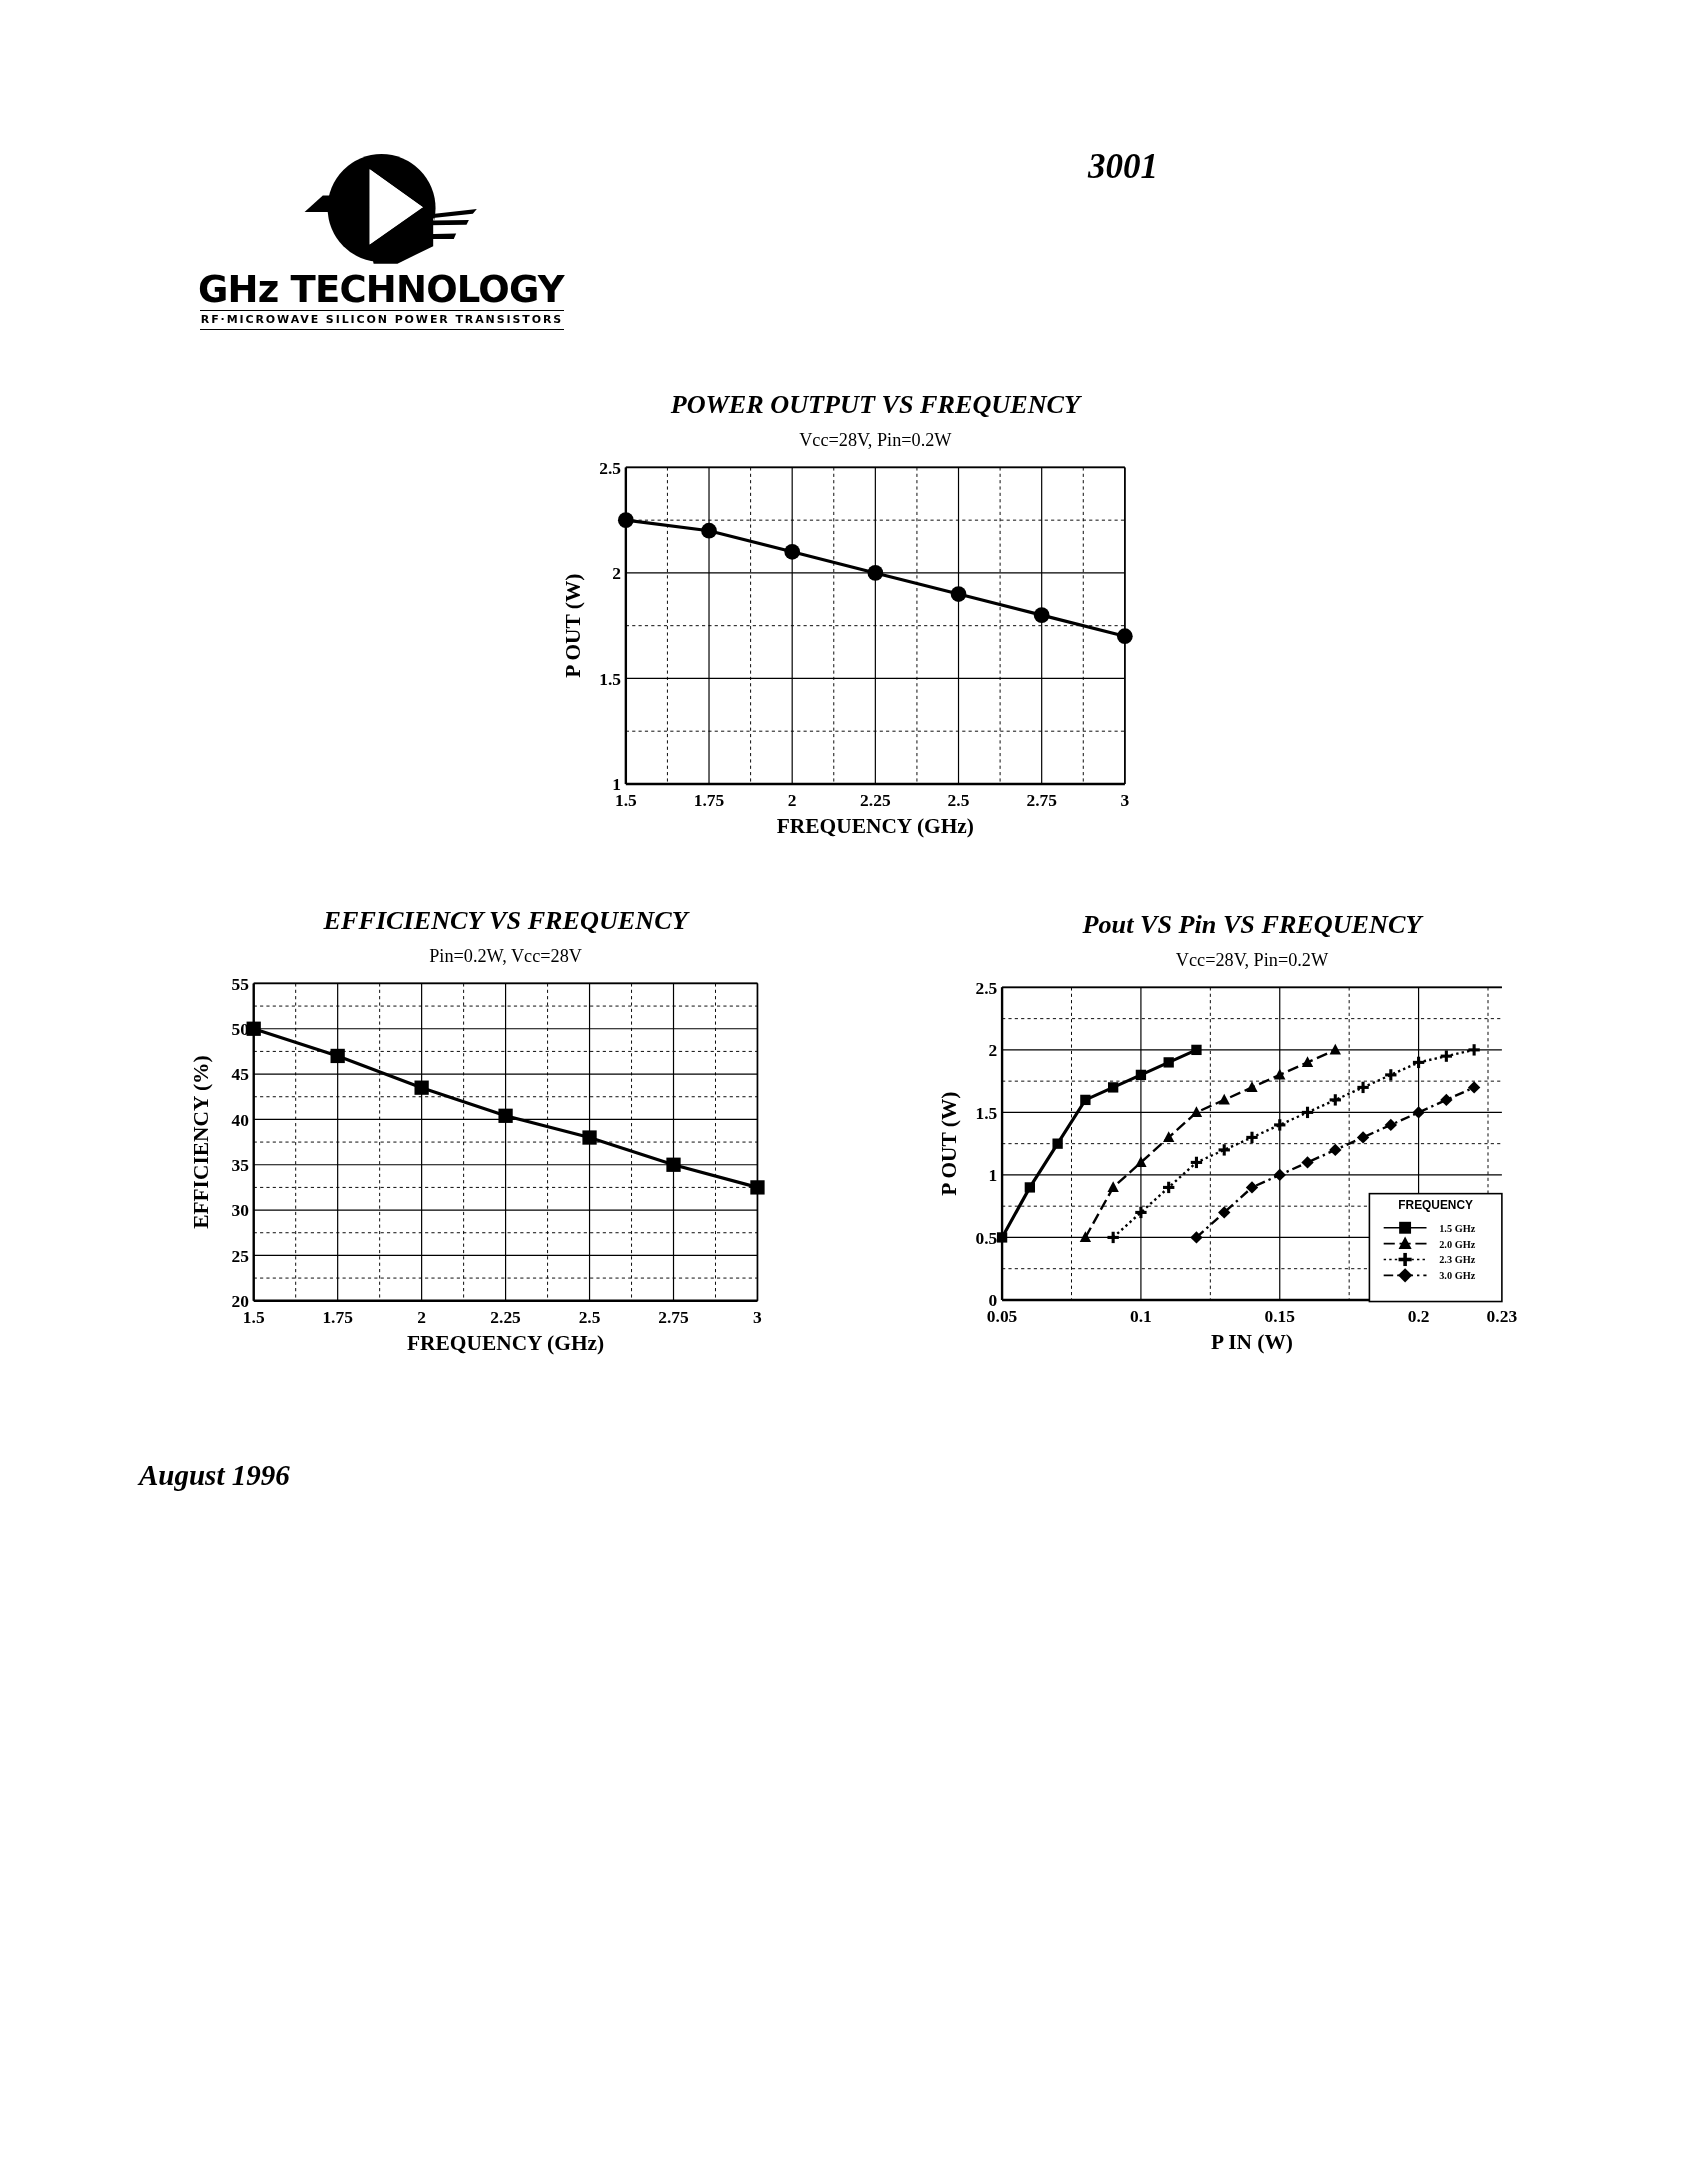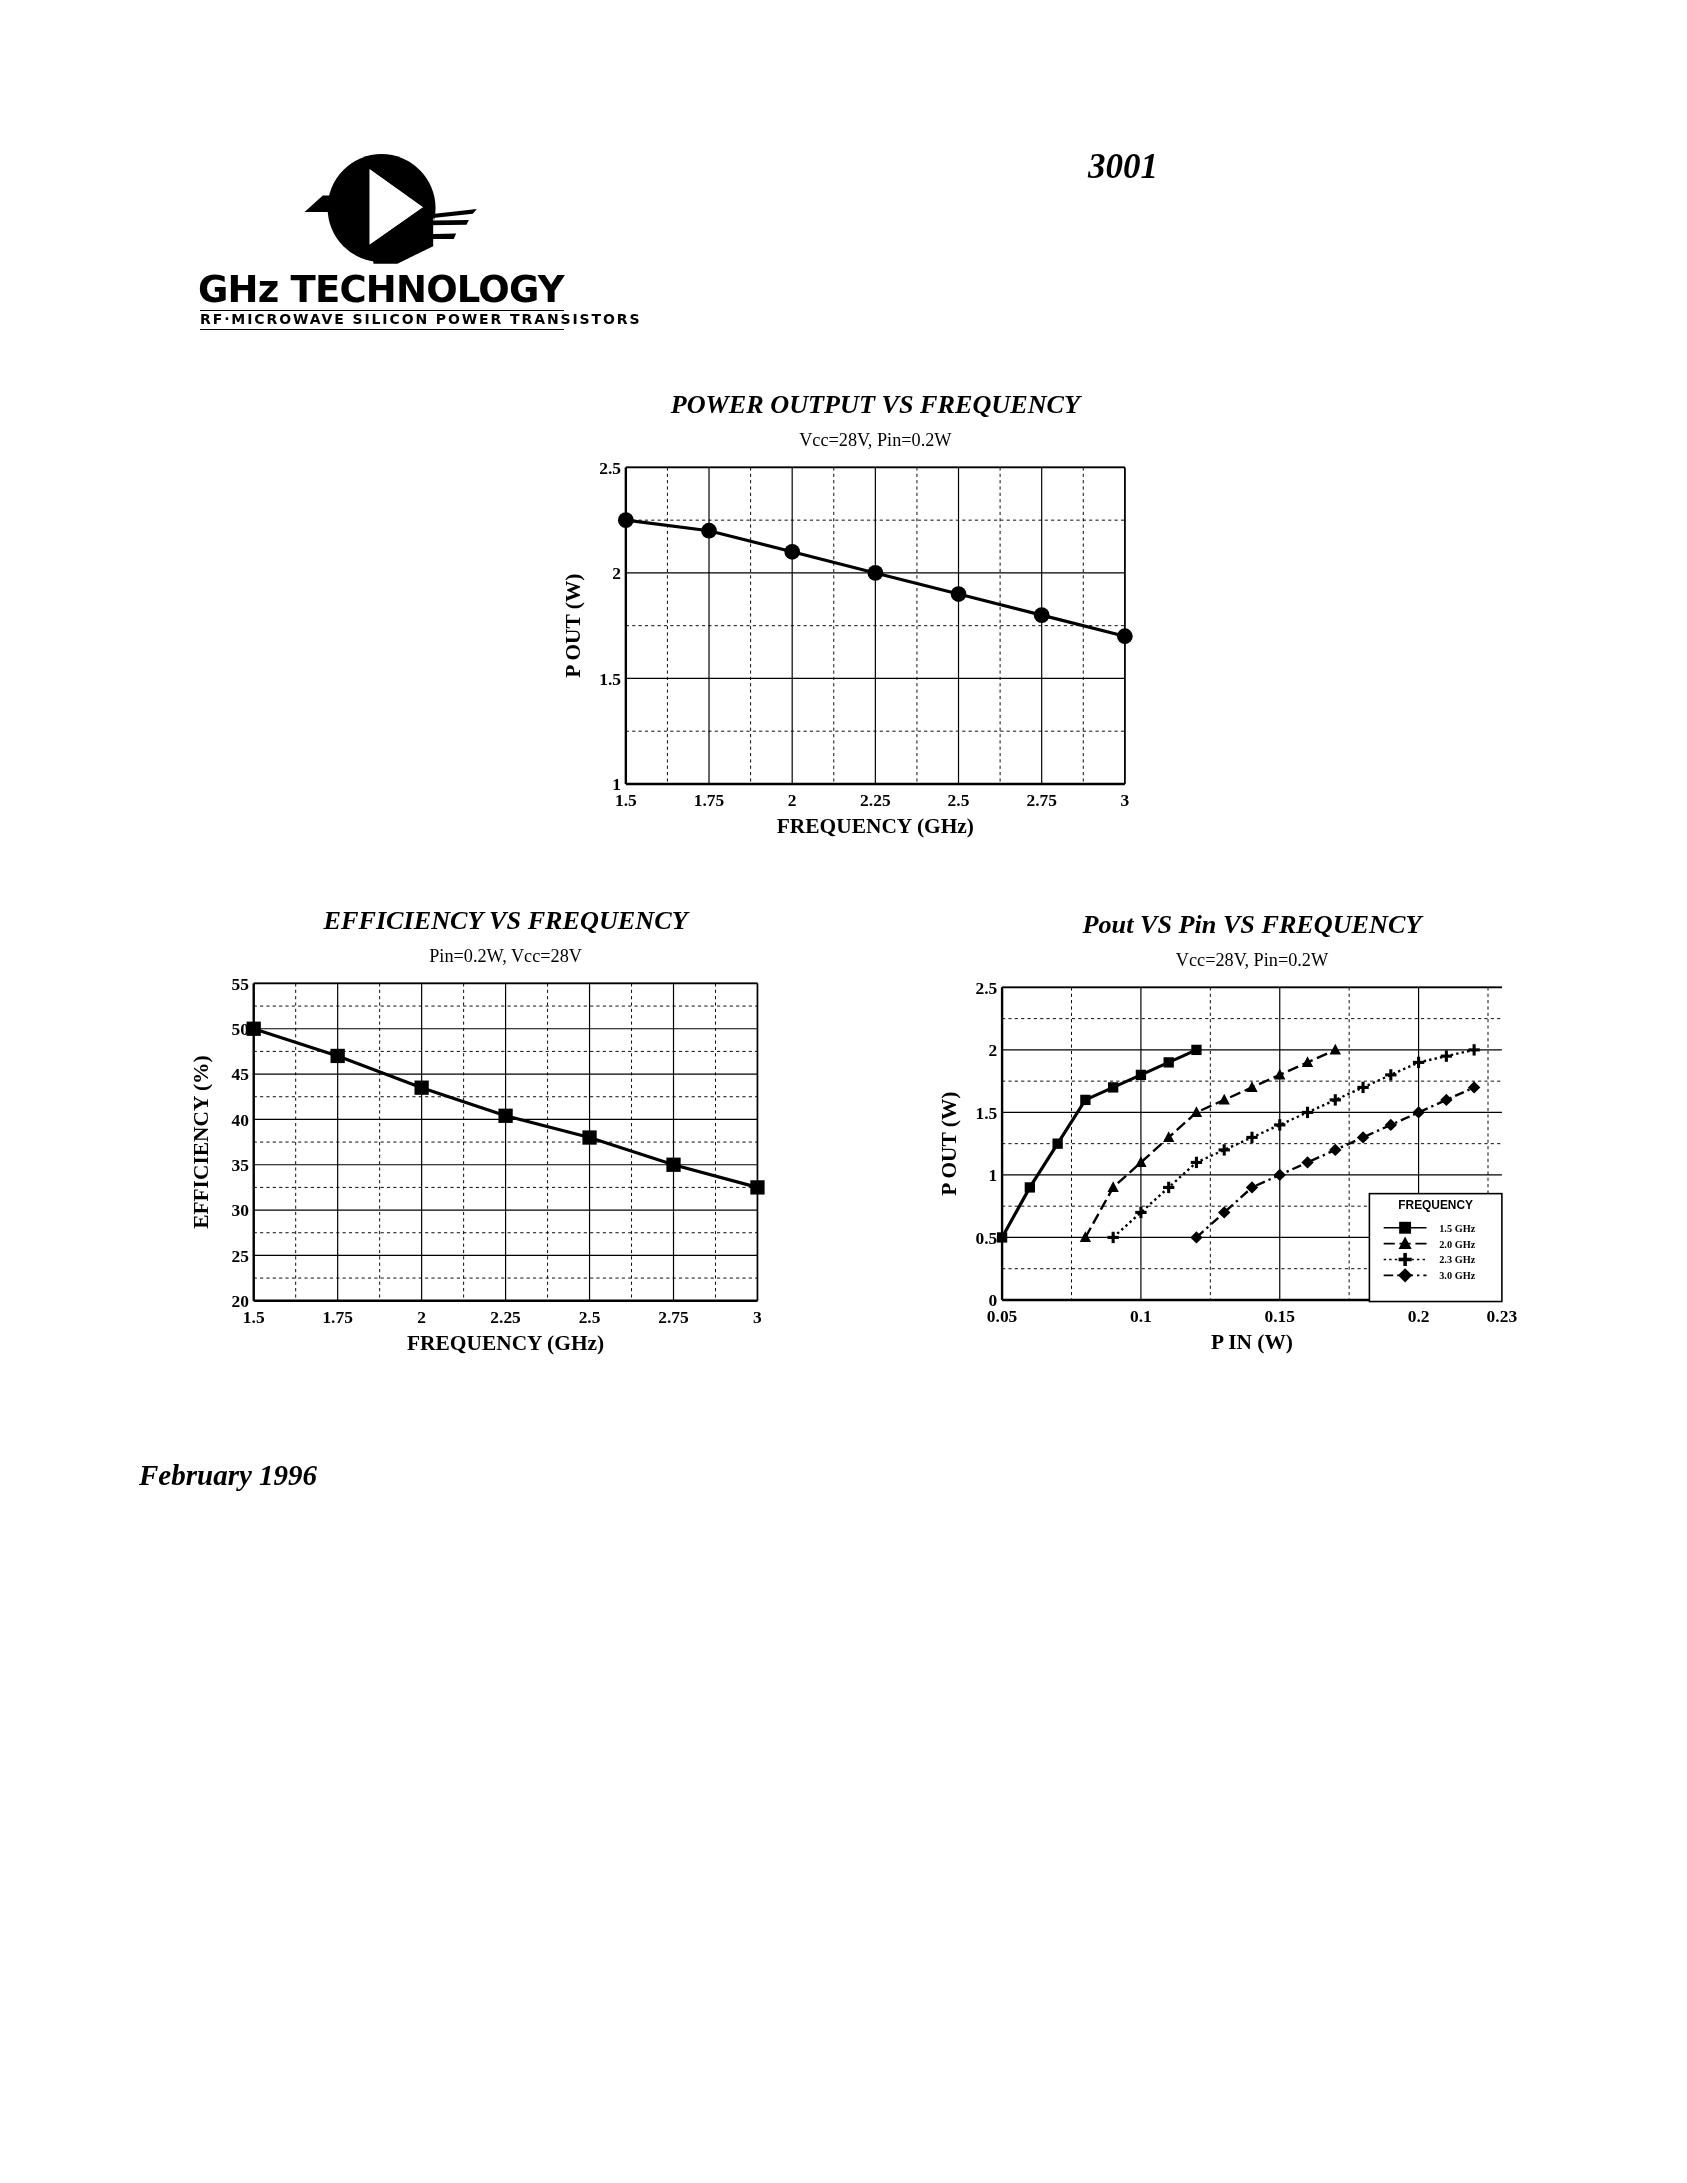--- a/index.html
+++ b/index.html
@@ -1,21 +1,21 @@
 <!DOCTYPE html>
 <html style="font-size:12.7px"><head>
 <meta charset="utf-8">
 <style>
   html, body { margin: 0; padding: 0; background: #ffffff; }
   body { width: 1687px; height: 2183px; position: relative; overflow: hidden; font-family: "Liberation Serif", serif; color: #000; }
   .abs { position: absolute; }
   .part-number { left: 1088px; top: 147px; font-size: 35px; font-weight: bold; font-style: italic; font-family: "Liberation Serif", serif; }
   .footer-date { left: 139px; top: 1459px; font-size: 29px; font-weight: bold; font-style: italic; font-family: "Liberation Serif", serif; }
   .brand-name { left: 198px; top: 268px; width: 367px; font-family: "DejaVu Sans", sans-serif; font-weight: bold; font-size: 37px; letter-spacing: -0.8px; line-height: 43px; white-space: nowrap; transform-origin: left top; }
-  .brand-tagline { left: 200px; top: 310px; width: 364px; border-top: 1.6px solid #000; border-bottom: 1.6px solid #000; font-family: "DejaVu Sans", sans-serif; font-weight: bold; font-size: 14px; letter-spacing: 1.9px; line-height: 17.5px; white-space: nowrap; text-align: center; }
+  .brand-tagline { left: 200px; top: 310px; width: 364px; border-top: 1.6px solid #000; border-bottom: 1.6px solid #000; font-family: "DejaVu Sans", sans-serif; font-weight: bold; font-size: 11px; letter-spacing: 1.9px; line-height: 17.5px; white-space: nowrap; text-align: center; }
   svg text { font-family: "Liberation Serif", serif; }
   .c-title { font-size: 33px; font-weight: bold; font-style: italic; }
   .c-sub { font-size: 23px; }
   .c-tick { font-size: 22px; font-weight: bold; }
   .c-axis { font-size: 27px; font-weight: bold; }
   .legend-title { font-family: "Liberation Sans", sans-serif; font-size: 15px; font-weight: bold; }
   .legend-label { font-size: 13px; font-weight: bold; }
 </style>
 </head>
 <body>
@@ -317,14 +317,14 @@
         <text x="1813" y="1592" class="legend-label">2.3 GHz</text>
       </g>
       <g>
         <line x1="1743" x2="1797" y1="1607" y2="1607" stroke="#000" stroke-width="2" stroke-dasharray="12,5,3,5"></line>
         <polygon points="1770,1598 1779,1607 1770,1616 1761,1607" fill="#000"></polygon>
         <text x="1813" y="1612" class="legend-label">3.0 GHz</text>
       </g>
     </g>
   </svg>
 
-<div class="abs footer-date">February 1996</div>
+<div class="abs footer-date">August 1996</div>
 
 
 </body></html>

